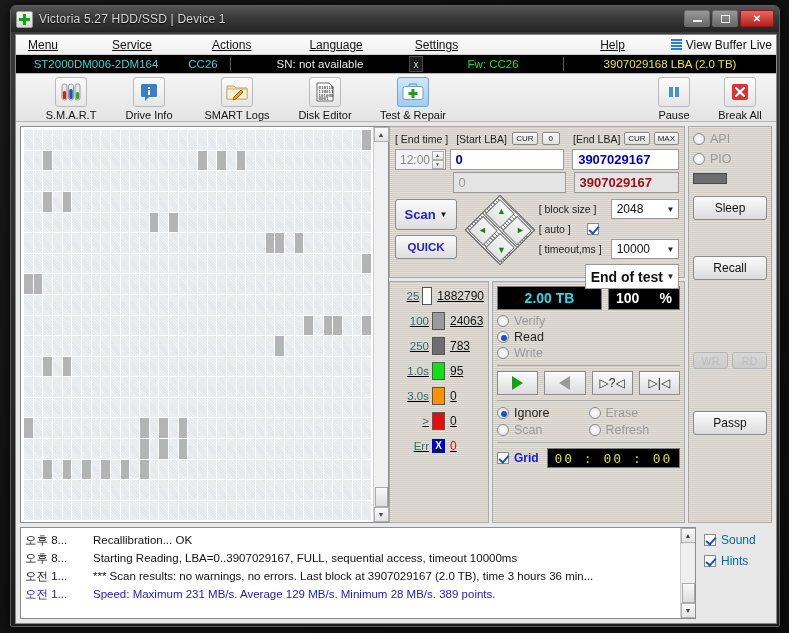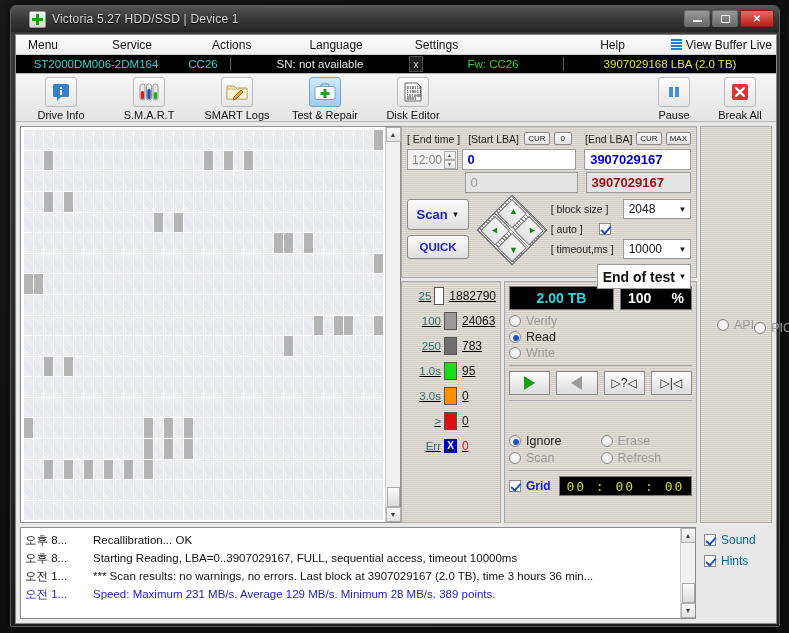--- a/index.html
+++ b/index.html
@@ -17,21 +17,21 @@
   .win {
     position: absolute; left: 10px; top: 5px; width: 770px; height: 622px;
     border-radius: 6px 6px 2px 2px;
     background: linear-gradient(180deg,#3b3b3b 0%,#2a2a2a 50%,#1d1d1d 100%);
     border: 1px solid #5c5c5c;
     box-shadow: 0 0 10px rgba(0,0,0,.8);
   }
   .titlebar {
     position: relative; height: 26px;
     display: flex; align-items: center;
-    padding-left: 18px;
+    padding-left: 5px;
     border-radius: 5px 5px 0 0;
     background: linear-gradient(180deg,#555 0%,#3a3a3a 45%,#242424 100%);
   }
   .app-icon {
     width: 17px; height: 17px; margin-right: 6px;
     background: linear-gradient(180deg,#f4f4f4,#d8d8d8);
     border: 1px solid #9a9a9a; border-radius: 2px;
     position: relative; flex: 0 0 auto;
   }
   .app-icon::before, .app-icon::after {
@@ -65,21 +65,21 @@
     background:#e8e8e8; border:1px solid #888;
     display:flex; flex-direction:column;
   }
   
   .menubar {
     height:21px; background:linear-gradient(180deg,#fdfdfd,#efefef);
     border-bottom:1px solid #cfcfcf;
     display:flex; align-items:center; font-size:12px; color:#111;
     position:relative;
   }
-  .menubar .mi { padding:0 6px; cursor:default; white-space:nowrap; }
+  .menubar .mi { padding:0 6px; cursor:default; white-space:nowrap;text-decoration:underline; }
   .vbl {
     position:absolute; right:4px; display:flex; align-items:center; gap:4px;
     font-size:12px; color:#111;
   }
   .vbl-icon { width:11px; height:11px; position:relative; }
   .vbl-icon i {
     position:absolute; left:0; width:11px; height:1.5px; background:#2a7fd4; display:block;
   }
   .vbl-icon i:nth-child(1){top:0}.vbl-icon i:nth-child(2){top:3px}
   .vbl-icon i:nth-child(3){top:6px}.vbl-icon i:nth-child(4){top:9px}
@@ -284,21 +284,21 @@
   .pbtn .tri-r{ width:0;height:0;border-left:11px solid #16a016;border-top:7px solid transparent;border-bottom:7px solid transparent;}
   .pbtn .tri-l{ width:0;height:0;border-right:11px solid #9a9a9a;border-top:7px solid transparent;border-bottom:7px solid transparent;}
   .sepline{height:1px;background:#a8a8a8;margin:1px 0;}
   .timerlcd{
     flex:1; height:20px; background:#000; color:#d8d82a;
     display:flex;align-items:center;justify-content:center;
     font-family:"DejaVu Sans Mono",monospace; font-size:13px; letter-spacing:2px;
     border:1px solid #7a7a7a;
   }
   
-  .sidecol { width:72px; padding:5px 16px; display:flex; }
+  .sidecol { width:84px; padding:5px 4px; display:flex; flex-direction:column; }
   .sbtn {
     height:24px; border:1px solid #8a8a8a; border-radius:3px;
     background:linear-gradient(180deg,#fbfbfb,#dcdcdc);
     font-size:12px;color:#111;display:flex;align-items:center;justify-content:center;
   }
   .graybox{ width:34px;height:11px;background:#6d6d6d;border:1px solid #4a4a4a;}
   .wrrd{display:flex;gap:4px;}
   .wrrd .sbtn{flex:1;height:17px;font-size:11px;color:#bdbdbd;
     background:linear-gradient(180deg,#d8d8d8,#cbcbcb); border-color:#b4b4b4;}
 
@@ -359,76 +359,76 @@
         <div class="seg c-cyan" style="width:54px">CC26</div>
         <div class="sep"></div>
         <div class="seg c-white" style="width:178px">SN: not available</div>
         <div class="xbtn">x</div>
         <div class="seg c-green" style="width:140px">Fw: CC26</div>
         <div class="sep"></div>
         <div class="seg c-yellow" style="flex:1">3907029168 LBA (2.0 TB)</div>
       </div>
 
       <div class="toolbar">
-        <div class="tbtn">
-          <div class="ico">
-            <svg width="22" height="20" viewBox="0 0 22 20">
-                <rect x="3" y="2" width="16" height="13" rx="1.5" fill="#3b7fc4"></rect>
-                <path d="M7 15 L7 19 L11 15 Z" fill="#3b7fc4"></path>
-                <rect x="10" y="5" width="2" height="2" fill="#fff"></rect>
-                <rect x="10" y="8" width="2" height="5" fill="#fff"></rect>
-              </svg>
-          </div>
-          <div class="lbl">Drive Info</div>
-        </div>
         <div class="tbtn" style="margin-left:10px">
           <div class="ico">
             <svg width="24" height="20" viewBox="0 0 24 20">
                 <rect x="3" y="2" width="5" height="16" rx="2.2" fill="#e9e9e9" stroke="#999"></rect>
                 <rect x="3.8" y="9" width="3.4" height="8" rx="1.6" fill="#d02020"></rect>
                 <rect x="9.5" y="2" width="5" height="16" rx="2.2" fill="#e9e9e9" stroke="#999"></rect>
                 <rect x="10.3" y="7" width="3.4" height="10" rx="1.6" fill="#2050c8"></rect>
                 <rect x="16" y="2" width="5" height="16" rx="2.2" fill="#e9e9e9" stroke="#999"></rect>
                 <rect x="16.8" y="10" width="3.4" height="7" rx="1.6" fill="#20b020"></rect>
               </svg>
           </div>
           <div class="lbl">S.M.A.R.T</div>
         </div>
+        <div class="tbtn">
+          <div class="ico">
+            <svg width="22" height="20" viewBox="0 0 22 20">
+                <rect x="3" y="2" width="16" height="13" rx="1.5" fill="#3b7fc4"></rect>
+                <path d="M7 15 L7 19 L11 15 Z" fill="#3b7fc4"></path>
+                <rect x="10" y="5" width="2" height="2" fill="#fff"></rect>
+                <rect x="10" y="8" width="2" height="5" fill="#fff"></rect>
+              </svg>
+          </div>
+          <div class="lbl">Drive Info</div>
+        </div>
         <div class="tbtn" style="margin-left:10px">
           <div class="ico">
             <svg width="24" height="20" viewBox="0 0 24 20">
                 <path d="M2 4 h7 l2 2 h11 v11 H2 Z" fill="#f2e2b0" stroke="#b8a36a"></path>
                 <path d="M2 7 h20 v10 H2 Z" fill="#fbf2d6" stroke="#c8b47c"></path>
                 <path d="M9 15 l7-7 2 2 -7 7 -3 1 Z" fill="#e8a41f" stroke="#9a6a10"></path>
               </svg>
           </div>
           <div class="lbl">SMART Logs</div>
-        </div>
-        <div class="tbtn sel" style="margin-left:10px">
-          <div class="ico">
-            <svg width="24" height="20" viewBox="0 0 24 20">
-                <path d="M8 4 q0-2 2-2 h4 q2 0 2 2" fill="none" stroke="#7aa8c4" stroke-width="1.3"></path>
-                <rect x="2" y="4.5" width="20" height="13" rx="2" fill="#fff" stroke="#6fa3c6"></rect>
-                <rect x="10.5" y="7" width="3" height="9" fill="#18a018"></rect>
-                <rect x="7.5" y="10" width="9" height="3" fill="#18a018"></rect>
-              </svg>
-          </div>
-          <div class="lbl">Test &amp; Repair</div>
         </div>
         <div class="tbtn" style="margin-left:10px">
           <div class="ico">
             <svg width="24" height="20" viewBox="0 0 24 20">
                 <path d="M4 1 h12 l4 4 v14 H4 Z" fill="#fff" stroke="#666"></path>
                 <text x="5.5" y="6.5" font-size="4.2" font-family="monospace" fill="#111">010110</text>
                 <text x="5.5" y="10.5" font-size="4.2" font-family="monospace" fill="#111">110011</text>
                 <text x="5.5" y="14.5" font-size="4.2" font-family="monospace" fill="#111">101000</text>
                 <text x="5.5" y="18.3" font-size="4.2" font-family="monospace" fill="#111">0001</text>
               </svg>
           </div>
           <div class="lbl">Disk Editor</div>
+        </div>
+        <div class="tbtn sel" style="margin-left:10px">
+          <div class="ico">
+            <svg width="24" height="20" viewBox="0 0 24 20">
+                <path d="M8 4 q0-2 2-2 h4 q2 0 2 2" fill="none" stroke="#7aa8c4" stroke-width="1.3"></path>
+                <rect x="2" y="4.5" width="20" height="13" rx="2" fill="#fff" stroke="#6fa3c6"></rect>
+                <rect x="10.5" y="7" width="3" height="9" fill="#18a018"></rect>
+                <rect x="7.5" y="10" width="9" height="3" fill="#18a018"></rect>
+              </svg>
+          </div>
+          <div class="lbl">Test &amp; Repair</div>
         </div>
 
         <div class="right-tools">
           <div class="tbtn">
             <div class="ico">
               <svg width="16" height="14" viewBox="0 0 16 14">
                   <rect x="3" y="2" width="4" height="10" fill="#4a8fd0"></rect>
                   <rect x="9" y="2" width="4" height="10" fill="#4a8fd0"></rect>
                 </svg>
             </div>
@@ -1292,21 +1292,21 @@
                   <div class="pbtn">
                       <span class="tri-r"></span>
                     </div>
                   <div class="pbtn">
                       <span class="tri-l"></span>
                     </div>
                   <div class="pbtn">▷?◁</div>
                   <div class="pbtn">▷|◁</div>
                 </div>
                 <div class="sepline"></div>
-                <div style="display:flex;flex-wrap:wrap;margin-top:28px;">
+                <div style="display:flex;flex-wrap:wrap;">
                   <div class="radio on" style="width:50%">
                     <span class="rd"></span>
                     <span>Ignore</span>
                   </div>
                   <div class="radio dis" style="width:50%">
                     <span class="rd"></span>
                     <span>Erase</span>
                   </div>
                   <div class="radio dis" style="width:50%;margin-top:3px">
                     <span class="rd"></span>

